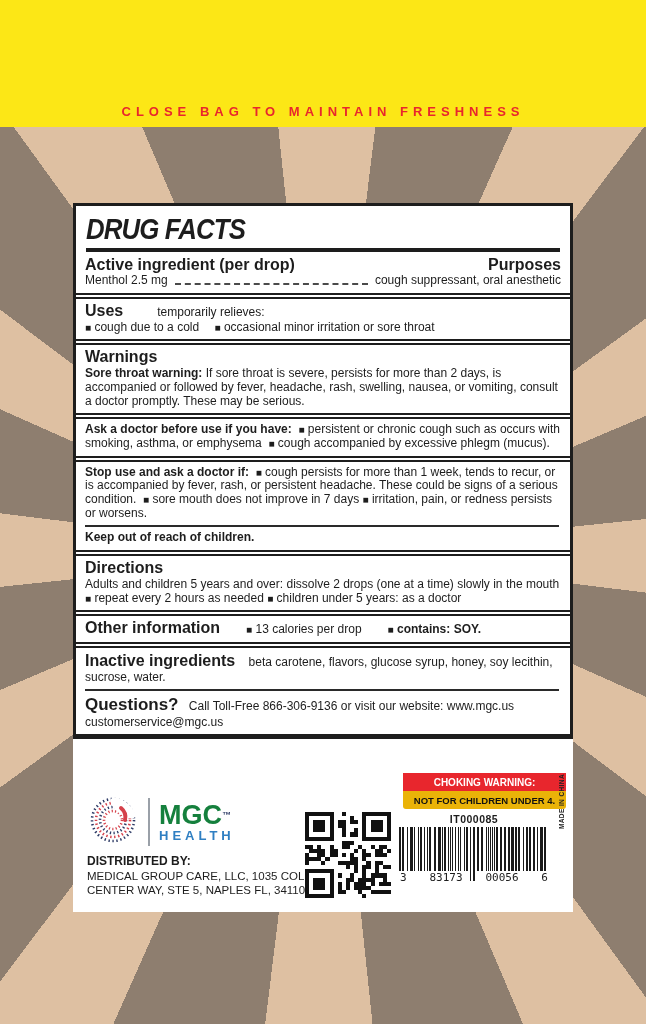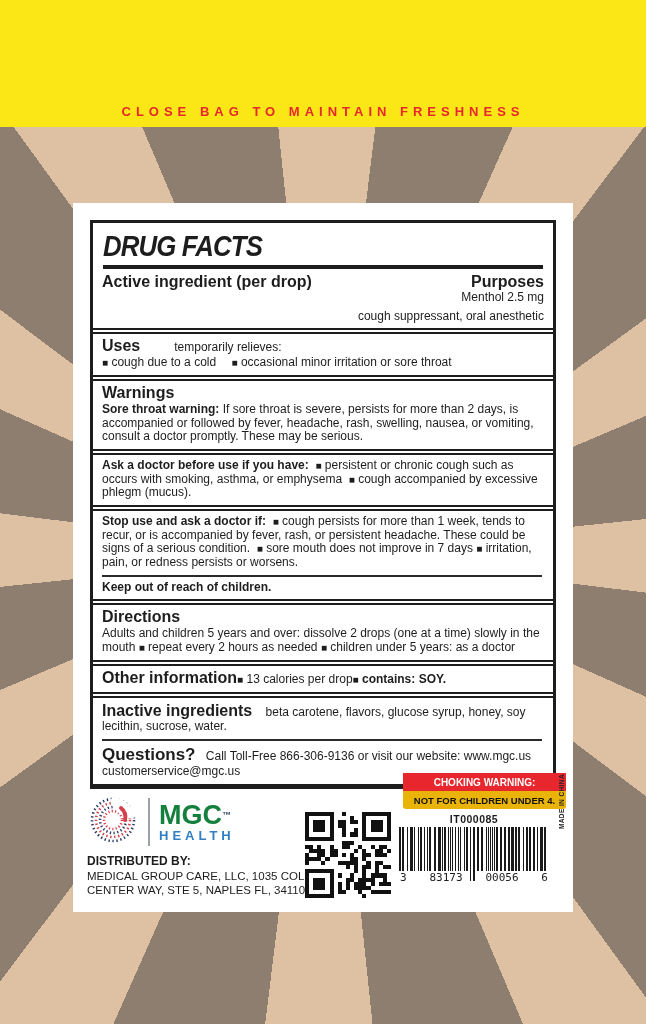--- a/index.html
+++ b/index.html
@@ -18,42 +18,42 @@
     position:absolute;left:0;top:0;width:646px;height:127px;background:#FCE716;
     display:flex;align-items:flex-end;justify-content:center;
   }
   .banner-text{
     color:#E8262D;font-weight:bold;font-size:13px;letter-spacing:5px;
     margin-bottom:8px;white-space:nowrap;
   }
   
   .label{
     position:absolute;left:73px;top:203px;width:500px;height:709px;background:#fff;
-    padding:17px;
+    padding:0;
   }
   .df-box{border:3px solid #1d1d1d;border-bottom-width:5px;background:#fff;}
   .sec{padding:3px 9px 5px;}
   .sep{border-top:2px solid #1d1d1d;border-bottom:2px solid #1d1d1d;height:6px;}
   .df-title{
     font-size:30px;font-weight:900;font-style:italic;letter-spacing:-1px;
     transform:scaleX(.86);transform-origin:left;margin:3px 0 2px 1px;white-space:nowrap;
   }
   .df-title-rule{height:0;border-top:4px solid #1d1d1d;margin:1px 1px 4px;}
   .row-between{display:flex;justify-content:space-between;align-items:baseline;}
   .h2{font-size:16px;font-weight:bold;}
   .h2-sm{font-size:16px;font-weight:bold;}
   .body, .b{font-size:12px;line-height:1.14;}
   .b{font-weight:bold;}
   .para{font-size:12px;line-height:1.14;margin-top:1px;}
   .leader{flex:1;border-bottom:2px dashed #4a4a4a;margin:0 7px 3px 7px;height:10px;}
   .sq{font-size:10px;letter-spacing:0;}
   .inline-gap{margin-right:12px;}
   .uses-head{display:flex;align-items:baseline;gap:34px;}
   .thin-rule{border:none;border-top:2px solid #2a2a2a;margin:5px 2px 4px 0;}
-  .other-row{display:flex;align-items:baseline;}
+  .other-row{display:flex;align-items:baseline;gap:26px;}
   .q-head{font-size:17px;font-weight:bold;margin-right:7px;}
   .inact-head{font-size:16px;font-weight:bold;margin-right:10px;}
   
   .label-footer{position:absolute;left:12px;right:12px;bottom:0;height:146px;}
   .logo{position:absolute;left:2px;top:28px;display:flex;align-items:center;gap:9px;}
   .logo-divider{width:2px;height:48px;background:#9aa0a8;}
   .brand{line-height:1;}
   .brand-name{font-size:27px;font-weight:900;color:#15803d;letter-spacing:0;}
   .brand-tm{font-size:9px;font-weight:bold;color:#2E3B66;vertical-align:super;}
   .brand-sub{font-size:13px;font-weight:bold;color:#2F7FC2;letter-spacing:4px;margin-top:0;}
@@ -86,21 +86,21 @@
   <div class="label">
     <div class="df-box">
 
       <div class="sec">
         <div class="df-title">DRUG FACTS</div>
         <div class="df-title-rule"></div>
         <div class="row-between">
           <span class="h2-sm">Active ingredient (per drop)</span>
           <span class="h2-sm">Purposes</span>
         </div>
-        <div class="row-between" style="align-items:flex-end;flex-direction:column;">
+        <div class="row-between" style="align-items:flex-end;">
           <span class="body">Menthol 2.5 mg</span>
           <span class="leader"></span>
           <span class="body">cough suppressant, oral anesthetic</span>
         </div>
       </div>
 
       <div class="sep"></div>
 
       <div class="sec">
         <div class="uses-head">

